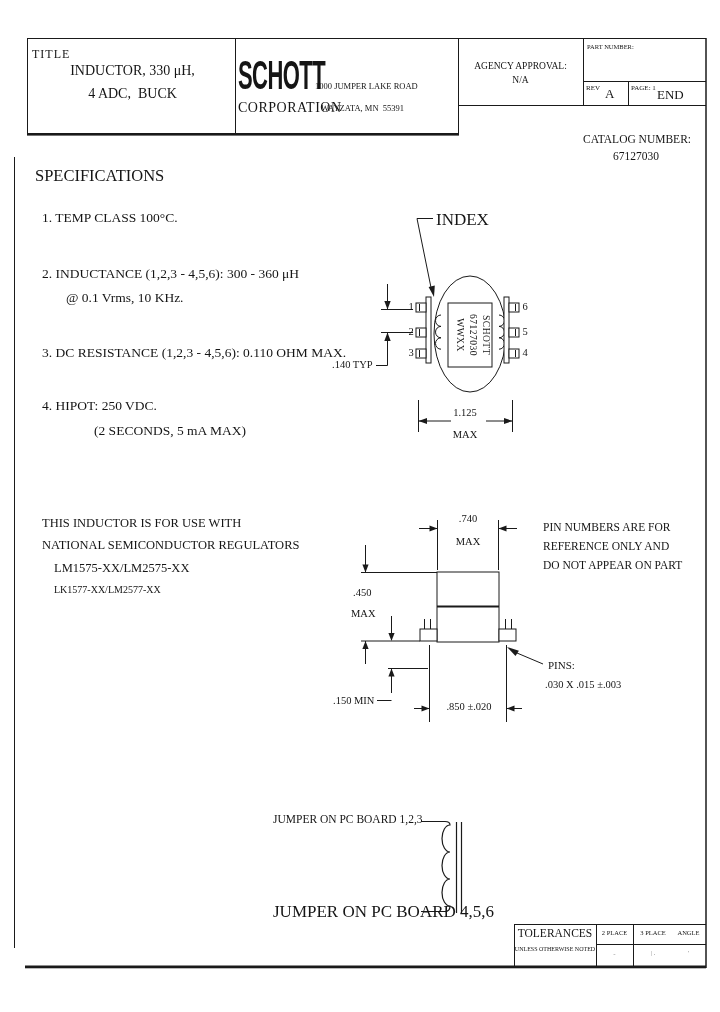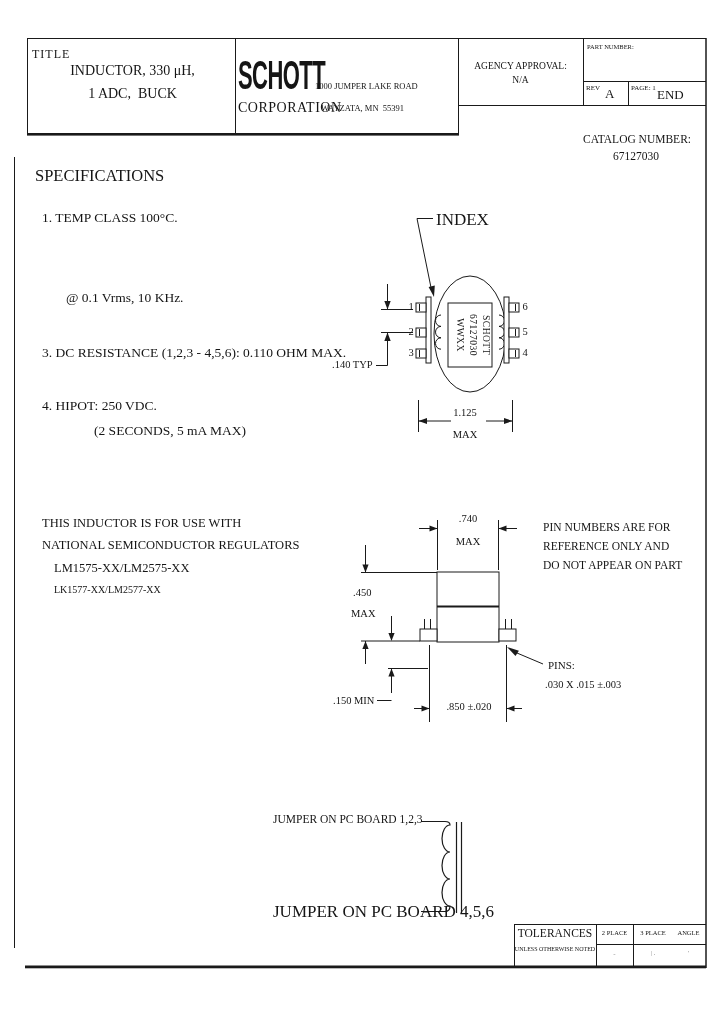--- a/index.html
+++ b/index.html
@@ -130,21 +130,21 @@
 
     <g stroke="#1a1a1a" stroke-width="1.2" fill="none">
       <path d="M421,821.5 L445,821.5 Q450,821.5 450,825 a8,13.5 0 0 0 0,27 a8,13.5 0 0 0 0,27 a8,13.5 0 0 0 0,27 Q450,911.5 445,911.5 L421,911.5"></path>
       <line x1="456.5" y1="822" x2="456.5" y2="913"></line>
       <line x1="461.5" y1="822" x2="461.5" y2="913"></line>
     </g>
   </svg>
 
   <div class="t" style="left:32px;top:48px;font-size:12px;letter-spacing:1px;">TITLE</div>
   <div class="t ctr" style="left:40px;top:63px;width:185px;font-size:14px;">INDUCTOR, 330 μH,</div>
-  <div class="t ctr" style="left:40px;top:86px;width:185px;font-size:14px;">1 ADC,  BUCK</div>
+  <div class="t ctr" style="left:40px;top:86px;width:185px;font-size:14px;">4 ADC,  BUCK</div>
 
   <div class="t logo" style="left:238px;top:55px;">SCHOTT</div>
   <div class="t" style="left:238px;top:100px;font-size:14px;letter-spacing:0.5px;">CORPORATION</div>
   <div class="t" style="left:315px;top:82px;font-size:8.5px;">1000 JUMPER LAKE ROAD</div>
   <div class="t" style="left:321px;top:104px;font-size:8.5px;">WAYZATA, MN  55391</div>
 
   <div class="t ctr" style="left:458px;top:61px;width:125px;font-size:9.5px;">AGENCY APPROVAL:</div>
   <div class="t ctr" style="left:458px;top:75px;width:125px;font-size:9.5px;">N/A</div>
 
   <div class="t" style="left:587px;top:43px;font-size:6.5px;">PART NUMBER:</div>
@@ -152,20 +152,21 @@
   <div class="t" style="left:586px;top:85px;font-size:7px;">REV</div>
   <div class="t" style="left:605px;top:87px;font-size:13px;">A</div>
   <div class="t" style="left:631px;top:85px;font-size:7px;">PAGE: 1</div>
   <div class="t" style="left:657px;top:88px;font-size:13px;">END</div>
 
   <div class="t ctr" style="left:583px;top:133px;width:106px;font-size:11.5px;">CATALOG NUMBER:</div>
   <div class="t ctr" style="left:583px;top:150px;width:106px;font-size:11.5px;">67127030</div>
 
   <div class="t" style="left:35px;top:167px;font-size:16.5px;">SPECIFICATIONS</div>
   <div class="t" style="left:42px;top:211px;font-size:13.5px;">1. TEMP CLASS 100°C.</div>
+  <div class="t" style="left:42px;top:267px;font-size:13.5px;">2. INDUCTANCE (1,2,3 - 4,5,6): 300 - 360 μH</div>
   <div class="t" style="left:66px;top:291px;font-size:13.5px;">@ 0.1 Vrms, 10 KHz.</div>
   <div class="t" style="left:42px;top:346px;font-size:13.5px;">3. DC RESISTANCE (1,2,3 - 4,5,6): 0.110 OHM MAX.</div>
   <div class="t" style="left:42px;top:399px;font-size:13.5px;">4. HIPOT: 250 VDC.</div>
   <div class="t" style="left:94px;top:424px;font-size:13.5px;">(2 SECONDS, 5 mA MAX)</div>
 
   <div class="t" style="left:42px;top:517px;font-size:12.5px;">THIS INDUCTOR IS FOR USE WITH</div>
   <div class="t" style="left:42px;top:539px;font-size:12.5px;">NATIONAL SEMICONDUCTOR REGULATORS</div>
   <div class="t" style="left:54px;top:562px;font-size:12.5px;">LM1575-XX/LM2575-XX</div>
   <div class="t" style="left:54px;top:584px;font-size:10px;">LK1577-XX/LM2577-XX</div>
 

